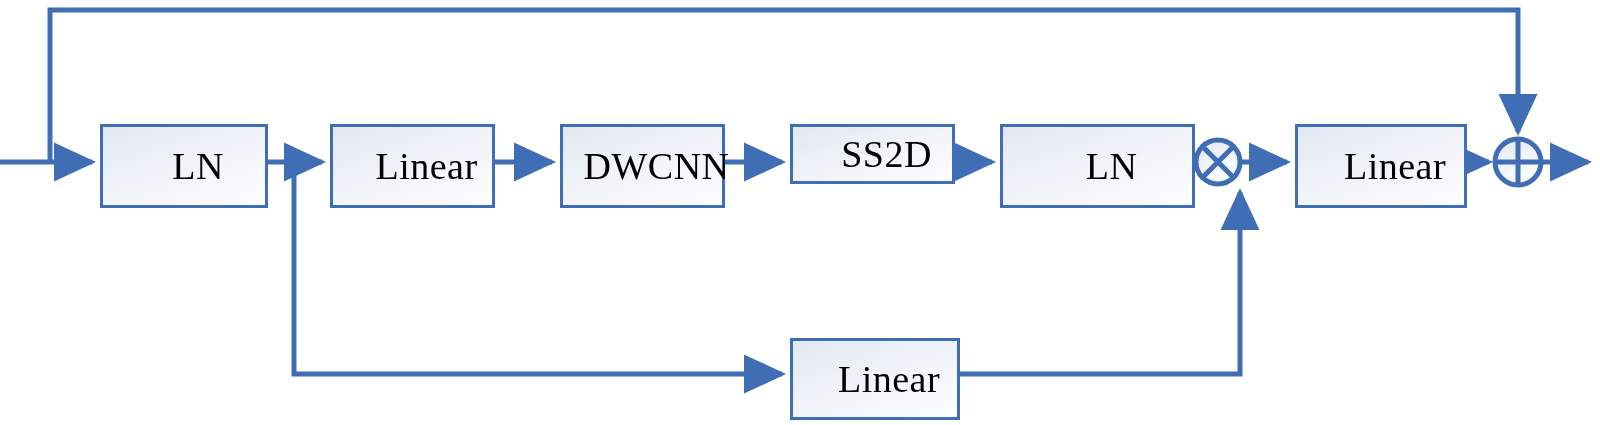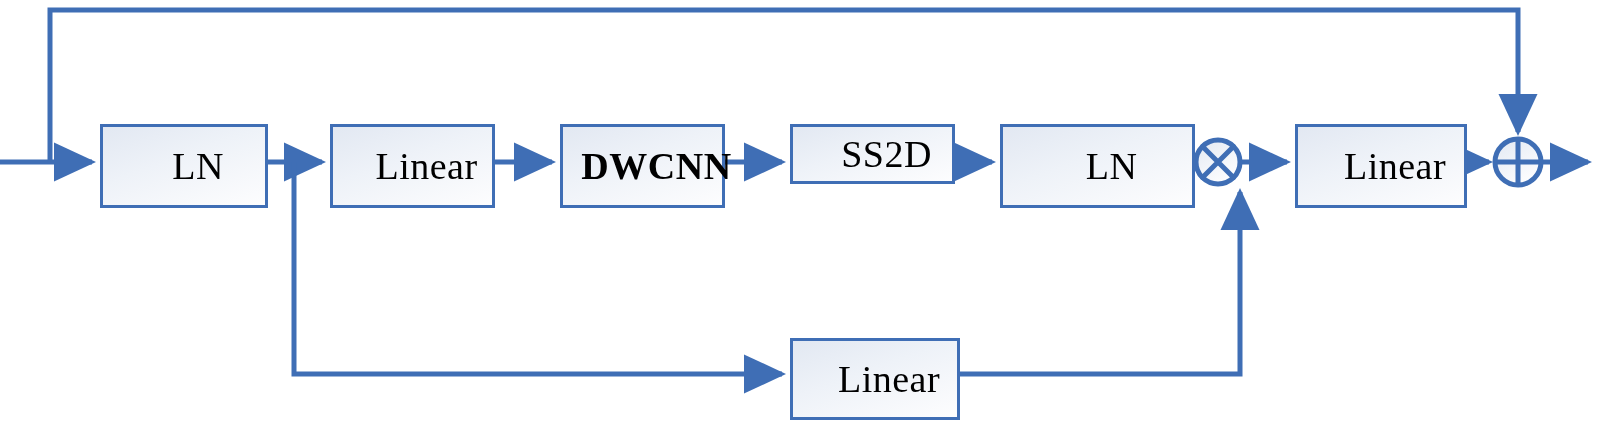--- a/index.html
+++ b/index.html
@@ -102,21 +102,21 @@
   </svg>
 
   <div class="node-box" style="left:100px; top:124px; width:168px; height:84px;">
     <span class="node-label">LN</span>
   </div>
 
   <div class="node-box" style="left:330px; top:124px; width:165px; height:84px;">
     <span class="node-label">Linear</span>
   </div>
 
-  <div class="node-box" style="left:560px; top:124px; width:165px; height:84px;font-weight:bold;">
+  <div class="node-box" style="left:560px; top:124px; width:165px; height:84px;">
     <span class="node-label">DWCNN</span>
   </div>
 
   <div class="node-box" style="left:790px; top:124px; width:165px; height:60px;">
     <span class="node-label">SS2D</span>
   </div>
 
   <div class="node-box" style="left:1000px; top:124px; width:195px; height:84px;">
     <span class="node-label">LN</span>
   </div>

